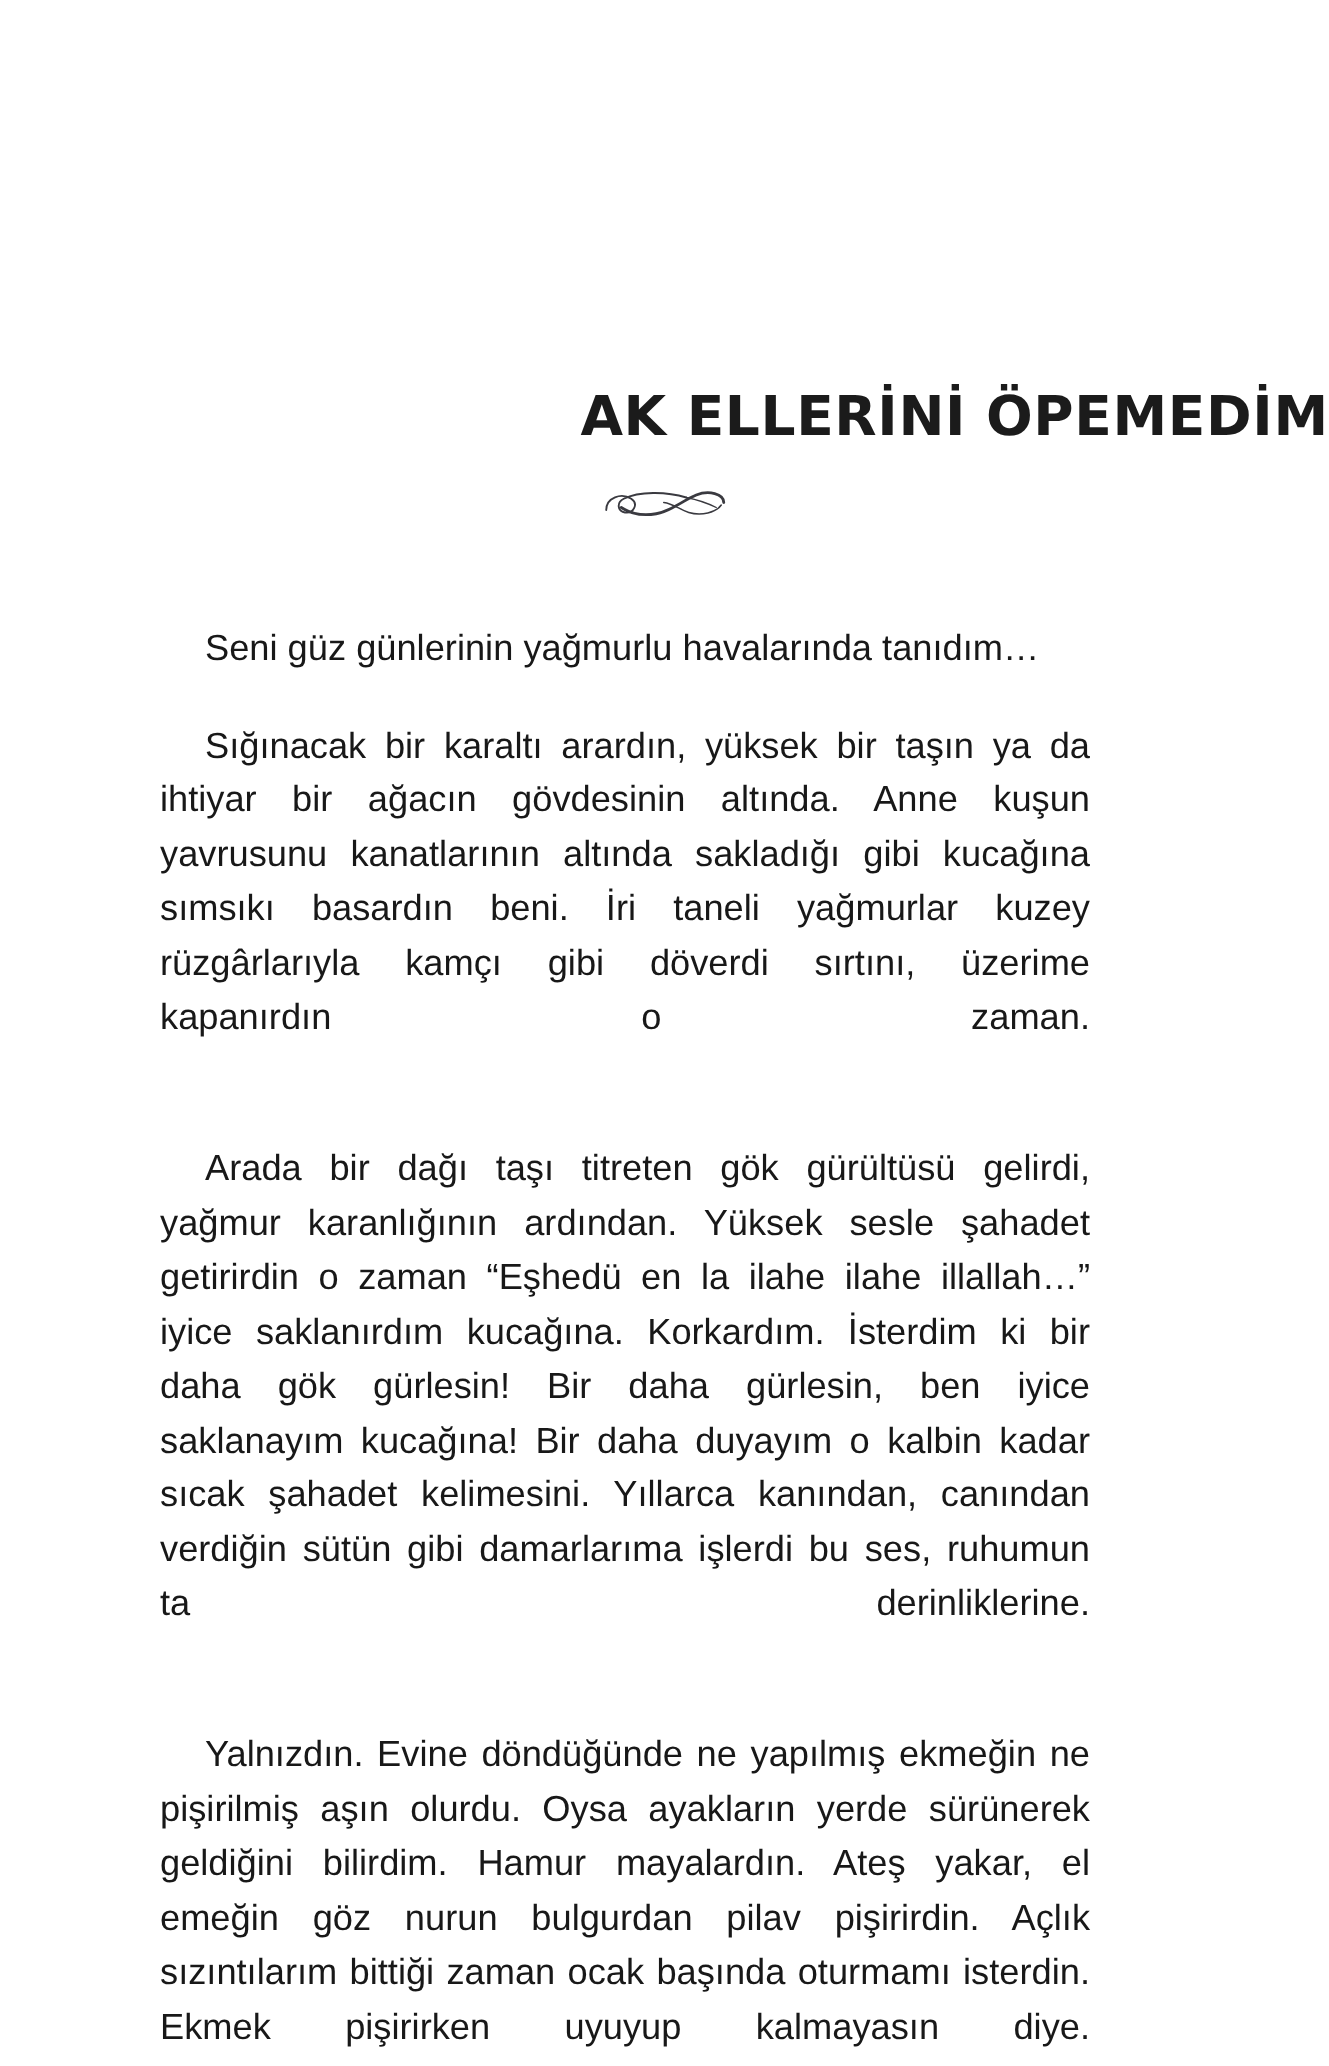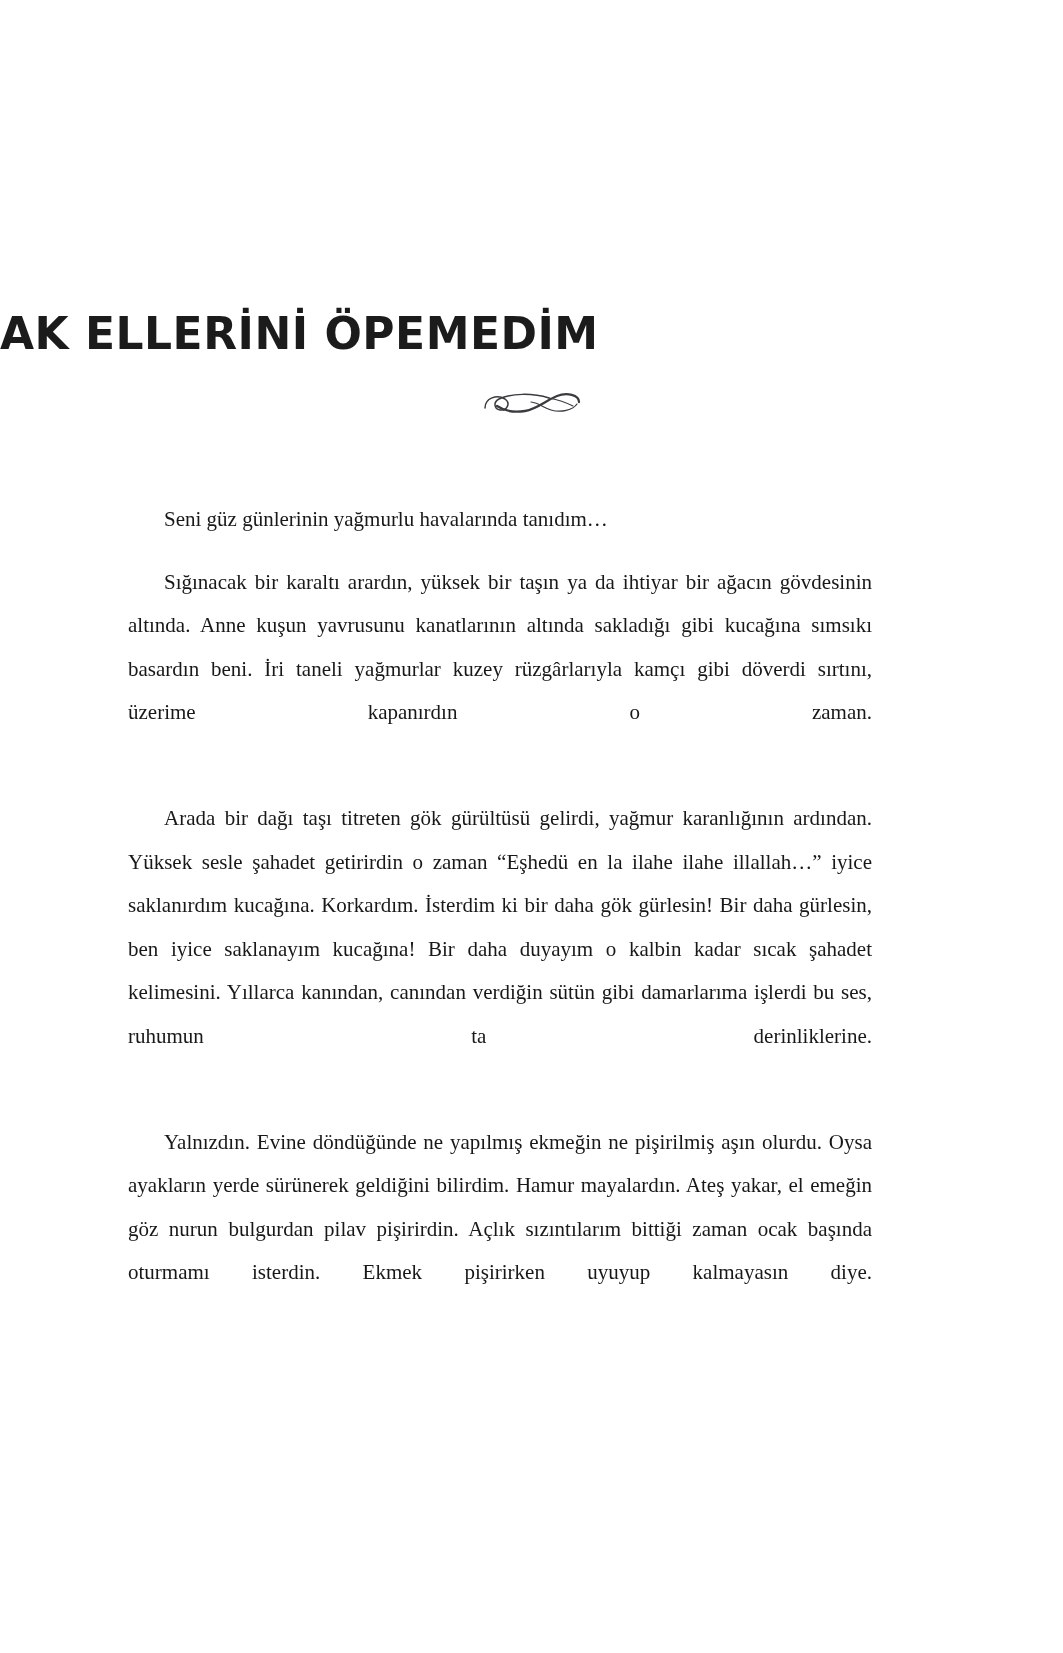--- a/index.html
+++ b/index.html
@@ -22,21 +22,21 @@
     background: #ffffff;
     box-sizing: border-box;
   }
 
   
   .chapter-title {
     position: absolute;
     left: 0;
     right: 0;
     top: 283px;
-    text-align: left;
+    text-align: right;
     font-family: "DejaVu Sans", sans-serif;
     font-weight: 700;
     font-size: 44px;
     letter-spacing: 0.5px;
     color: #1b1b1b;
     line-height: 1.0;
     white-space: nowrap;
   }
 
   
@@ -59,30 +59,30 @@
     position: absolute;
     left: 128px;
     top: 498px;
     width: 744px;
   }
 
   .para {
     margin: 0 0 0 0;
     text-align: justify;
     text-justify: inter-word;
-    font-family: Liberation Serif, serif;
-    font-size: 21px;
+    font-family: Liberation Sans, sans-serif;
+    font-size: 29px;
     line-height: 43.5px;
     color: #181818;
     text-indent: 36px;
     font-stretch: condensed;
     transform-origin: left top;
   }
   .para + .para {
-    margin-top: 19px;
+    margin-top: 34px;
   }
   
   .para::after {
     content: "";
     display: inline-block;
     width: 100%;
   }
   .para.single::after { content: none; }
   .para.single { text-align: left; }
 </style>

